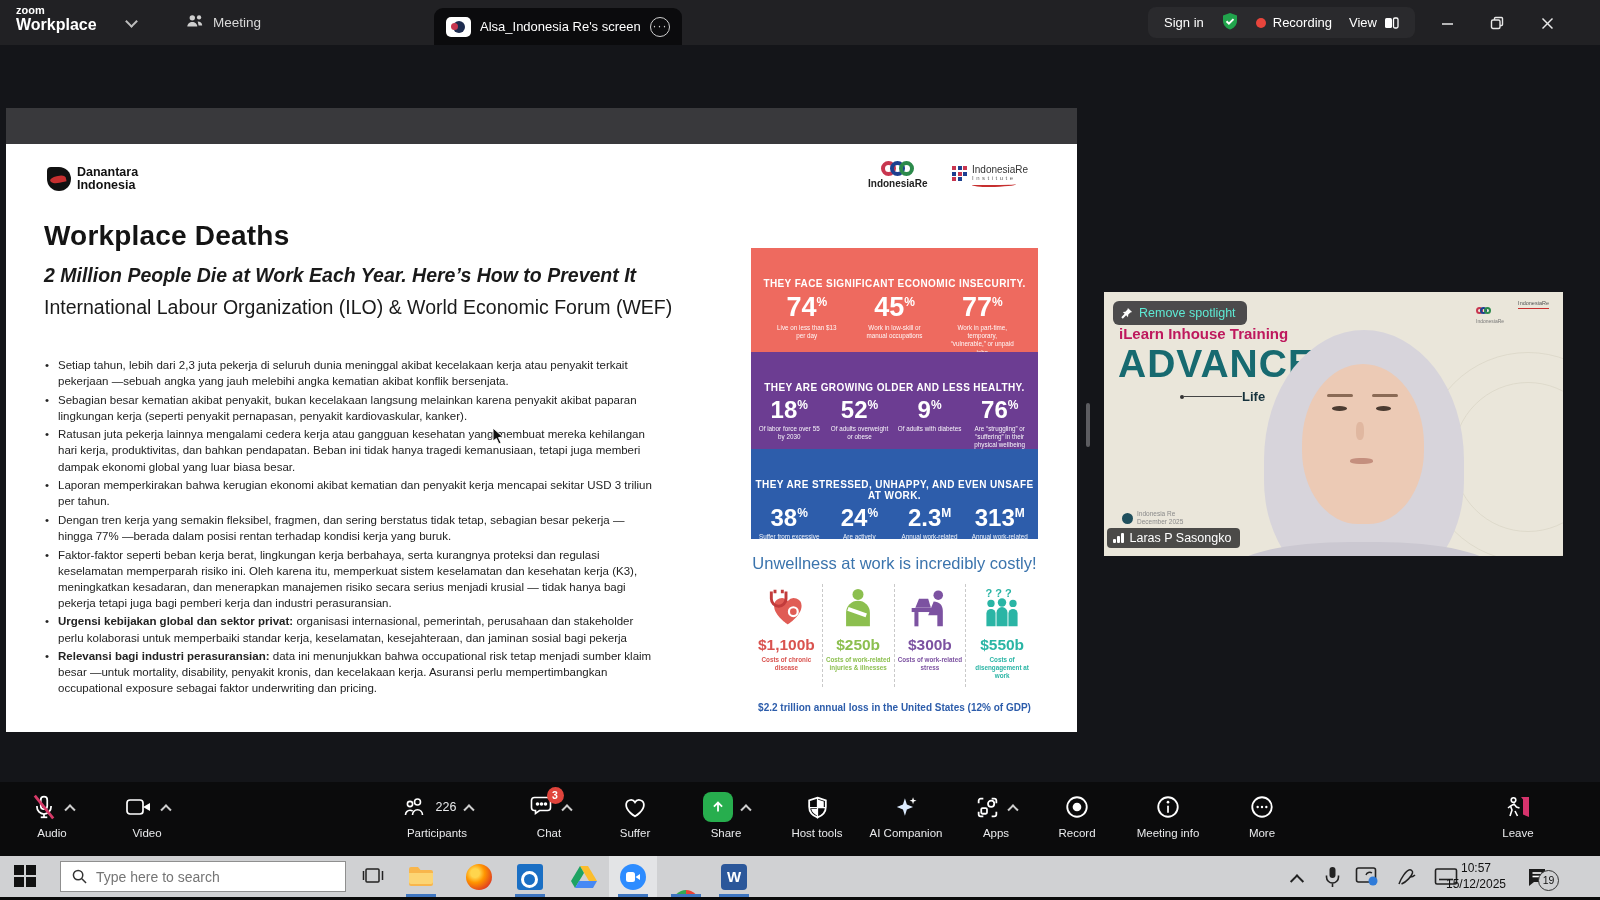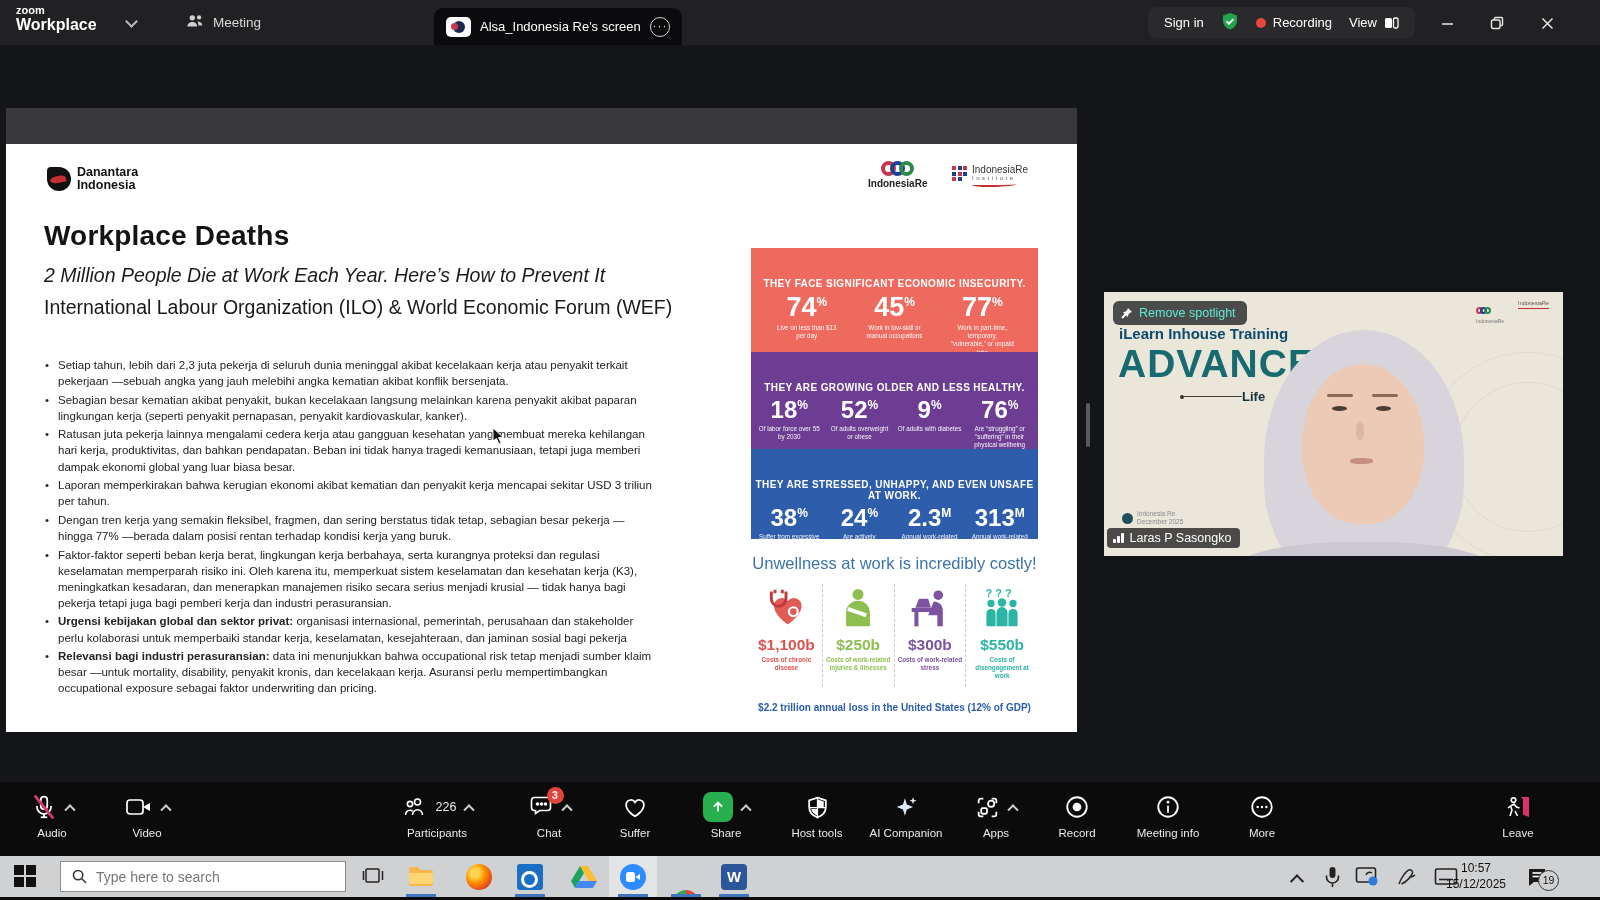--- a/index.html
+++ b/index.html
@@ -62,21 +62,21 @@
       linear-gradient(#1d3f8f,#1d3f8f) 0 5.5px/4px 4px no-repeat,
       linear-gradient(#c8364f,#c8364f) 5.5px 5.5px/4px 4px no-repeat,
       linear-gradient(#1d3f8f,#1d3f8f) 11px 5.5px/4px 4px no-repeat,
       linear-gradient(#c8364f,#c8364f) 0 11px/4px 4px no-repeat,
       linear-gradient(#1d3f8f,#1d3f8f) 5.5px 11px/4px 4px no-repeat; }
   .insttext { font-size:10px; color:#333; line-height:1.1; }
   .insttext .sub { font-size:6px; letter-spacing:2.5px; color:#666; }
   .instswoosh { width:44px; height:5px; border-bottom:2.5px solid #c62f2f; border-radius:0 0 60% 40%; }
 
   .s-title { position:absolute; left:38px; top:76px; font-size:28px; font-weight:800; letter-spacing:.2px; color:#141414; }
-  .s-sub { position:absolute; left:38px; top:120px; font-size:19.5px; font-style:italic; font-weight:400; color:#1a1a1a; }
+  .s-sub { position:absolute; left:38px; top:120px; font-size:19.5px; font-style:italic; font-weight:700; color:#1a1a1a; }
   .s-src { position:absolute; left:38px; top:152px; font-size:19.5px; font-weight:400; color:#1a1a1a; }
 
   .bullets { position:absolute; left:52px; top:213px; width:600px; font-size:11.5px; line-height:1.4; color:#232323; }
   .bullets li { list-style:none; position:relative; margin-bottom:2.5px; }
   .bullets li::before { content:"•"; position:absolute; left:-13px; top:0; font-size:11.5px; }
   .bullets b { font-weight:700; }
 
   
   .ig { position:absolute; left:745px; top:0; width:287px; }
   .ig-panel { width:287px; color:#fff; text-align:center; }
@@ -98,21 +98,21 @@
   .cost .ccap { font-size:6.3px; font-weight:600; line-height:1.3; margin-top:2px; }
   .c-red { color:#d9534f; } .c-green { color:#8cbf4f; } .c-purple { color:#7c52a1; } .c-teal { color:#2ab5a5; }
   .ig-footer { position:absolute; top:558px; width:287px; text-align:center; font-size:10px; font-weight:800; color:#2d5dab; }
 
   .cursor { position:absolute; left:486px; top:283px; z-index:5; }
 
   
   .vscroll { position:absolute; left:1086px; top:358px; width:4px; height:44px; background:#5c5c60; border-radius:2px; }
   .video { position:absolute; left:1104px; top:247px; width:459px; height:264px; background:#eae6da; overflow:hidden; }
   .arc { position:absolute; border:1px solid #d9d4c4; border-radius:50%; opacity:.7; }
-  .vtext1 { position:absolute; left:15px; top:33px; font-size:15px; font-weight:800; color:#0c4a6e; }
+  .vtext1 { position:absolute; left:15px; top:33px; font-size:15px; font-weight:800; color:#be185d; }
   .vtext2 { position:absolute; left:14px; top:50px; font-size:39px; font-weight:800; color:#176a70; letter-spacing:1px; }
   .vtext3 { position:absolute; left:76px; top:97px; display:flex; align-items:center; gap:0; font-size:13px;
     font-weight:700; color:#16323c; }
   .vtext3::before { content:""; width:4px; height:4px; border-radius:50%; background:#333; }
   .vtext3 .line { width:58px; height:1.5px; background:#444; }
   .vlogos { position:absolute; right:14px; top:8px; display:flex; gap:14px; align-items:flex-start; }
   .vrings i { width:7px; height:7px; border-radius:50%; border:2px solid; display:inline-block; }
   .vrings i:nth-child(1){ border-color:#c8364f; } .vrings i:nth-child(2){ border-color:#1d3f8f; margin-left:-3px; }
   .vrings i:nth-child(3){ border-color:#2c8a4b; margin-left:-3px; }
   .vlogo-t { font-size:5px; color:#777; text-align:center; }

